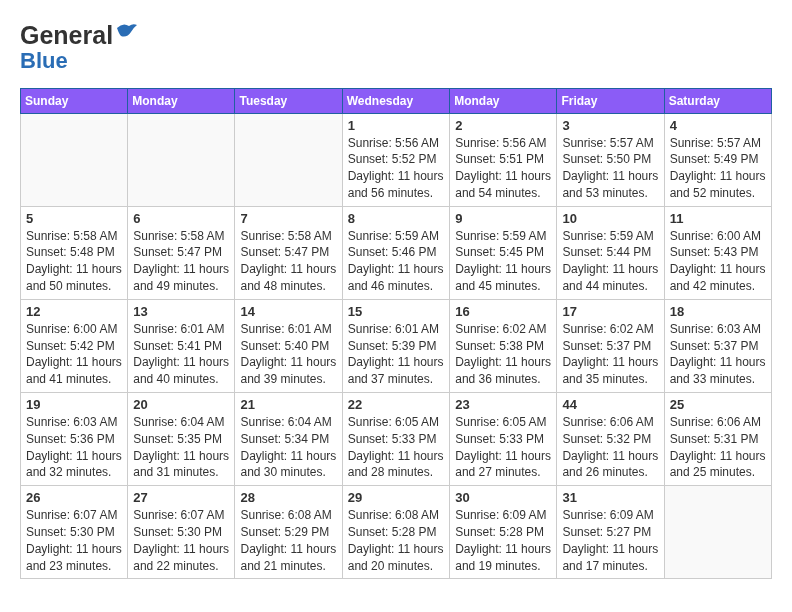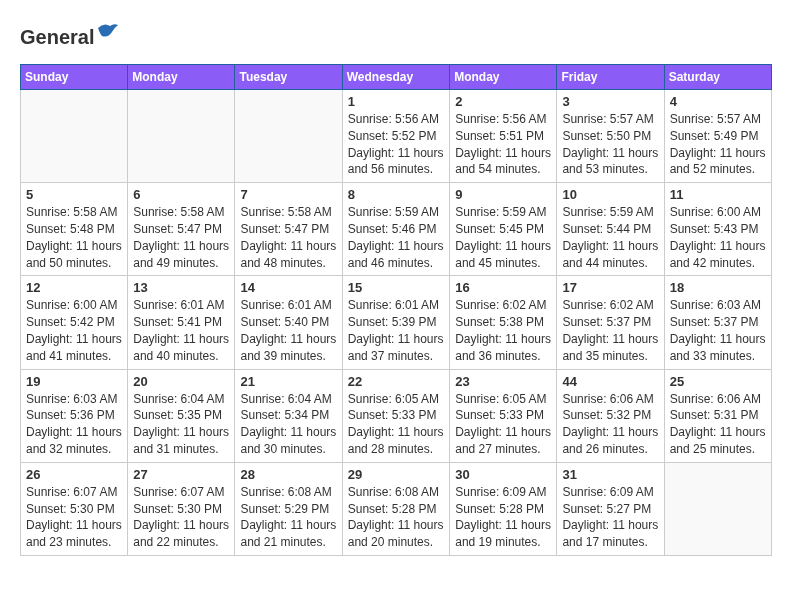--- a/index.html
+++ b/index.html
@@ -19,21 +19,21 @@
       display: flex;
       justify-content: space-between;
       align-items: flex-start;
       margin-bottom: 16px;
     }
     .logo {
       display: flex;
       align-items: center;
     }
     .logo-text {
-      font-size: 20px;
+      font-size: 25px;
       font-weight: bold;
       line-height: 1.1;
     }
     .logo-general { color: #333; }
     .logo-icon {
       width: 24px;
       height: 24px;
       margin-left: 2px;
     }
     .title-block {
@@ -95,20 +95,21 @@
   <div class="header">
     <div class="logo">
       <div>
         <div style="display:flex;align-items:center;">
           <span class="logo-text">
             <span class="logo-general">General</span><svg class="logo-icon" viewBox="0 0 24 24">
                 <path d="M2 8 Q8 2 14 6 Q18 3 22 5 Q18 8 16 12 Q12 18 6 16 Q4 14 2 8Z" fill="#2a6db5"></path>
               </svg>
           </span>
         </div>
+        <div style="font-size:22px;font-weight:bold;color:#2a6db5;line-height:1;">Blue</div>
       </div>
     </div>
     <div class="title-block">
       <div class="month-title"></div>
       <div class="subtitle"></div>
     </div>
   </div>
 
   <table class="calendar">
     <thead>

